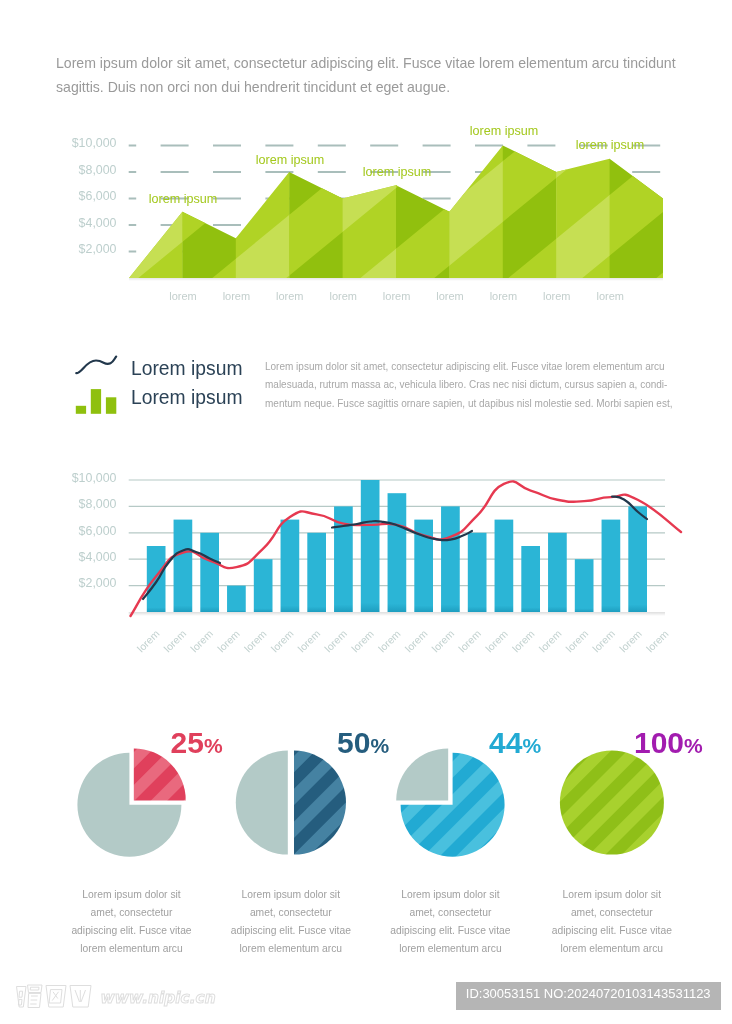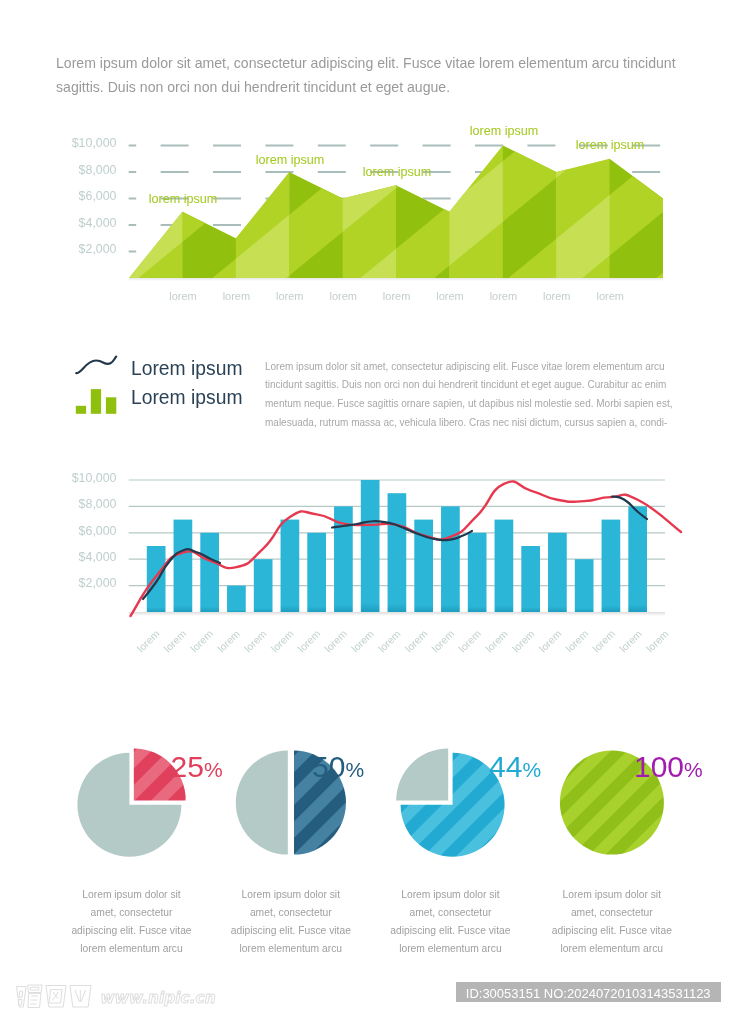--- a/index.html
+++ b/index.html
@@ -6,32 +6,32 @@
   html,body{margin:0;padding:0;}
   body{width:732px;height:1024px;background:#ffffff;font-family:"Liberation Sans",sans-serif;overflow:hidden;position:relative;}
   .page{position:absolute;left:0;top:0;width:732px;height:1024px;}
   #intro{position:absolute;left:56px;top:50.5px;width:628px;font-size:14.1px;line-height:24.2px;color:#9a9a9a;}
   svg{display:block;}
   .chart-svg{position:absolute;left:0;top:0;}
   #legend-text{position:absolute;left:265px;top:357.5px;width:415px;font-size:10px;line-height:18.7px;color:#a8a8a8;white-space:nowrap;}
   .legend-label{position:absolute;font-size:19.3px;color:#2b4256;line-height:1;}
   #legend-label-1{left:131px;top:359px;}
   #legend-label-2{left:131px;top:388px;}
-  .pie-pct{position:absolute;font-weight:normal;font-size:30px;line-height:1;white-space:nowrap;margin-top:24px;}
+  .pie-pct{position:absolute;font-weight:bold;font-size:30px;line-height:1;white-space:nowrap;}
   .pie-pct .sym{font-size:21px;}
   #pct0{left:170.5px;top:728px;color:#e0405c;}
-  #pct1{left:312px;top:728px;color:#255d7e;}
+  #pct1{left:337px;top:728px;color:#255d7e;}
   #pct2{left:489px;top:728px;color:#22aad3;}
   #pct3{left:634px;top:728px;color:#a21caf;}
   .pie-cap{position:absolute;width:124px;text-align:center;font-size:10.3px;line-height:18.1px;color:#a0a0a0;}
   #cap0{left:69.5px;top:886px;}
   #cap1{left:228.8px;top:886px;}
   #cap2{left:388.4px;top:886px;}
   #cap3{left:549.8px;top:886px;}
-  #footer-id{position:absolute;left:455.6px;top:982.3px;width:265.2px;height:20px;background:#b5b5b5;color:#ffffff;font-size:13px;line-height:24px;text-align:center;letter-spacing:0px;}
+  #footer-id{position:absolute;left:455.6px;top:982.3px;width:265.2px;height:28px;background:#b5b5b5;color:#ffffff;font-size:13px;line-height:24px;text-align:center;letter-spacing:0px;}
 </style>
 </head>
 <body>
 
 <div class="page">
 
   <div id="intro">Lorem ipsum dolor sit amet, consectetur adipiscing elit. Fusce vitae lorem elementum arcu tincidunt sagittis. Duis non orci non dui hendrerit tincidunt et eget augue.</div>
 
   <svg id="area-chart" class="chart-svg" width="732" height="320" style="top:0">
       <text x="116.5" y="147.3" text-anchor="end" font-family="&quot;Liberation Sans&quot;,sans-serif" font-size="12.4" fill="#bdcfcd">$10,000</text>
@@ -113,23 +113,22 @@
   <svg id="legend-icons" class="chart-svg" width="732" height="440" style="top:0">
       <path d="M76.3,373.2 C82,373.2 86,360.5 96,360.5 C104,360.5 104.5,366 110.5,363.3 C113.5,361.9 114.6,358.4 116.2,356.6" fill="none" stroke="#22384c" stroke-width="2.2" stroke-linecap="round"></path>
       <rect x="75.8" y="405.8" width="10.3" height="8" fill="#8fc00e"></rect>
       <rect x="90.8" y="389.1" width="10.3" height="24.7" fill="#8fc00e"></rect>
       <rect x="105.9" y="397.3" width="10.4" height="16.5" fill="#8fc00e"></rect>
     </svg>
   <div class="legend-label" id="legend-label-1">Lorem ipsum</div>
   <div class="legend-label" id="legend-label-2">Lorem ipsum</div>
   <div id="legend-text">
     <div>Lorem ipsum dolor sit amet, consectetur adipiscing elit. Fusce vitae lorem elementum arcu</div>
-    <div>tincidunt sagittis. Duis non orci non dui hendrerit tincidunt et eget augue. Curabitur ac enim</div>
+    <div>malesuada, rutrum massa ac, vehicula libero. Cras nec nisi dictum, cursus sapien a, condi-</div>
     <div>mentum neque. Fusce sagittis ornare sapien, ut dapibus nisl molestie sed. Morbi sapien est,</div>
-    <div>malesuada, rutrum massa ac, vehicula libero. Cras nec nisi dictum, cursus sapien a, condi-</div>
   </div>
 
   <svg id="bar-chart" class="chart-svg" width="732" height="680" style="top:0">
       <defs>
         <linearGradient id="barshadow" x1="0" y1="0" x2="0" y2="1">
           <stop offset="0" stop-color="#000" stop-opacity="0.13"></stop>
           <stop offset="1" stop-color="#000" stop-opacity="0"></stop>
         </linearGradient>
         <linearGradient id="barfill" x1="0" y1="0" x2="0" y2="1">
           <stop offset="0" stop-color="#2bb5d6"></stop>

